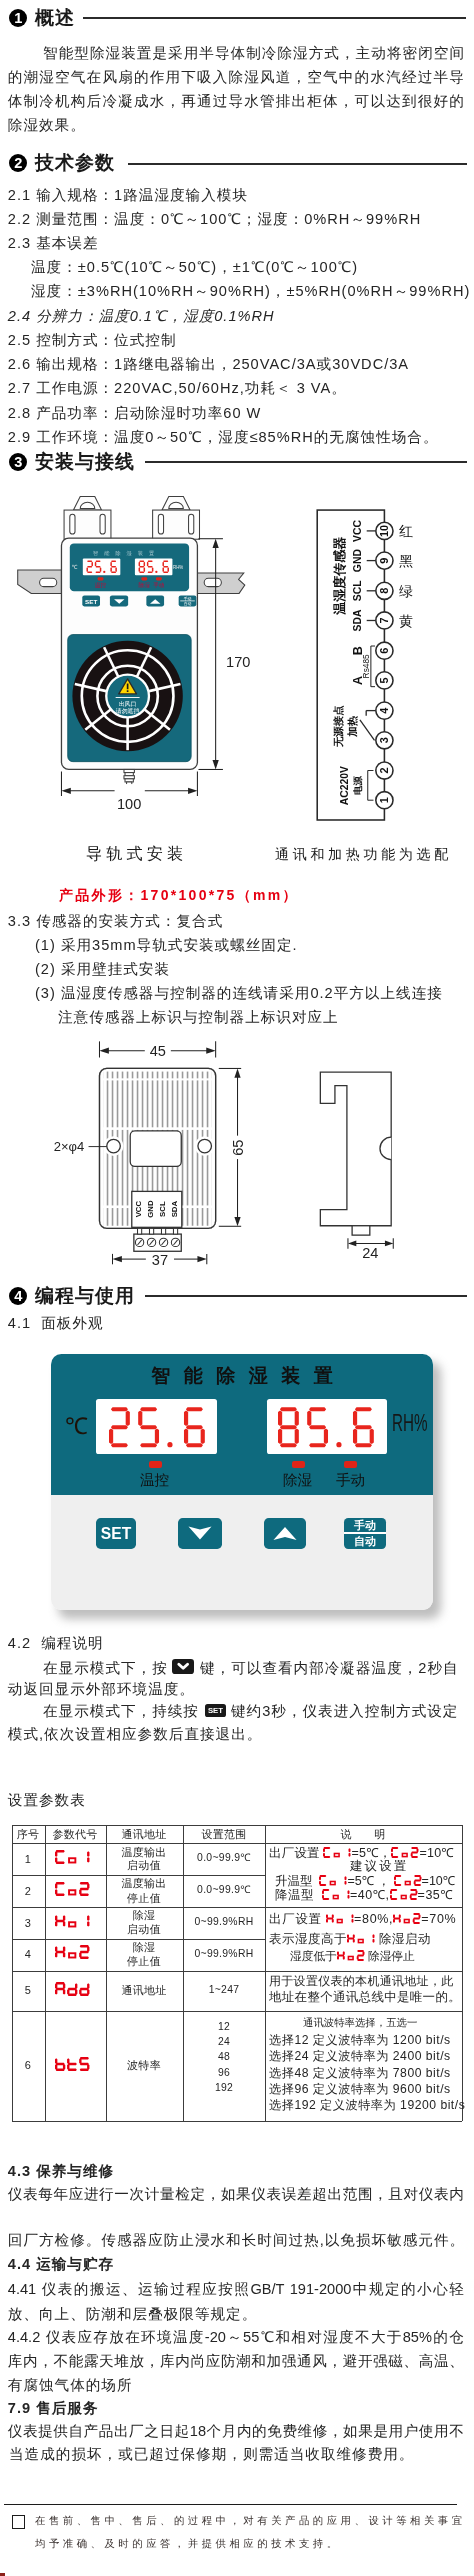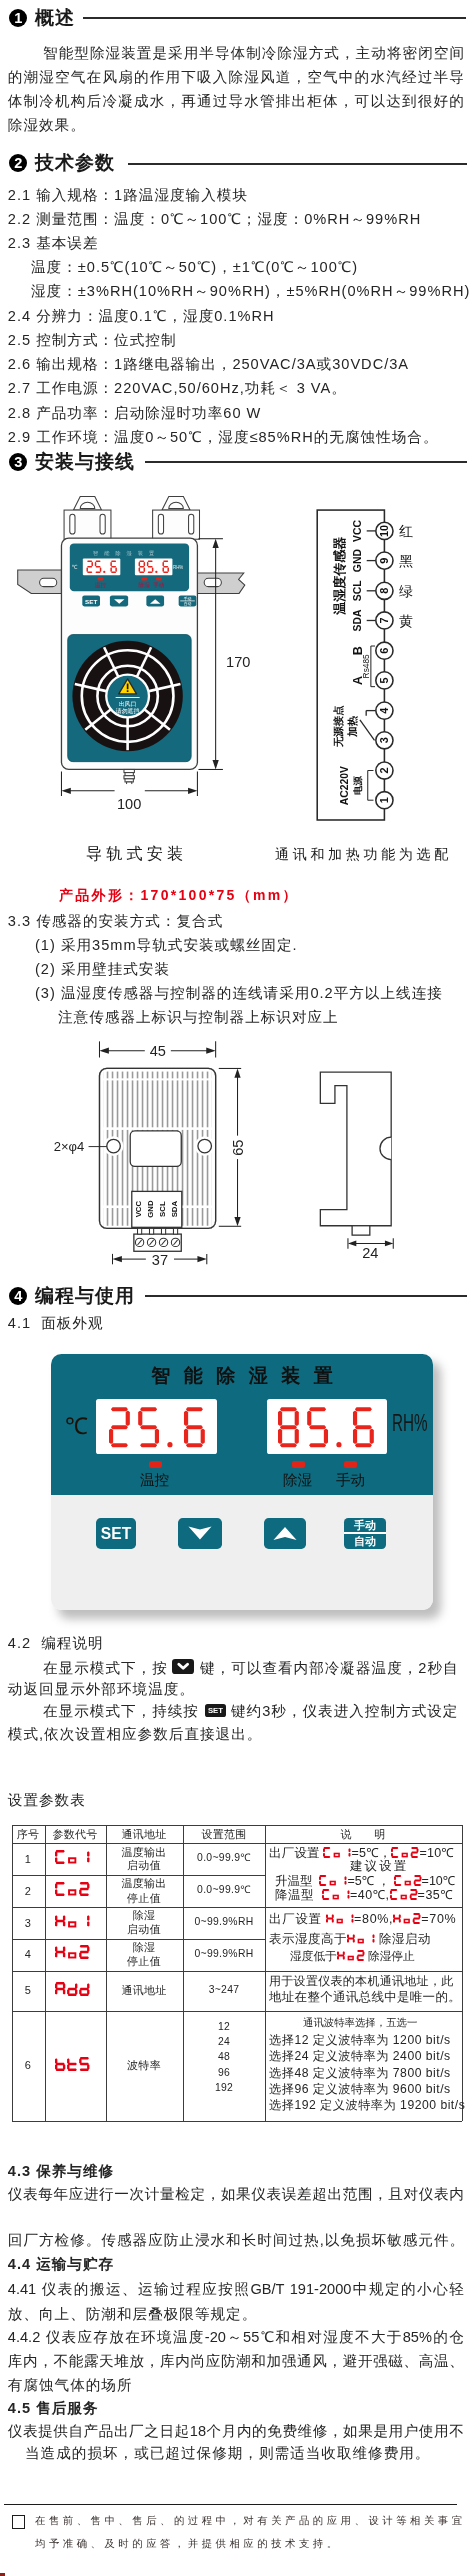--- a/index.html
+++ b/index.html
@@ -46,21 +46,21 @@
 <div class="t" style="left:7.8px;top:188px;">2.1 输入规格：1路温湿度输入模块</div>
 
 <div class="t" style="left:7.8px;top:212px;">2.2 测量范围：温度：0℃～100℃；湿度：0%RH～99%RH</div>
 
 <div class="t" style="left:7.8px;top:236px;">2.3 基本误差</div>
 
 <div class="t" style="left:31px;top:260px;">温度：±0.5℃(10℃～50℃)，±1℃(0℃～100℃)</div>
 
 <div class="t" style="left:31px;top:284px;">湿度：±3%RH(10%RH～90%RH)，±5%RH(0%RH～99%RH)</div>
 
-<div class="t" style="left:7.8px;top:309px;">2.4 分辨力：温度0.1℃，湿度0.1%RH</div>
+<div class="t" style="left:7.8px;top:309px;font-style:italic;">2.4 分辨力：温度0.1℃，湿度0.1%RH</div>
 
 <div class="t" style="left:7.8px;top:333px;">2.5 控制方式：位式控制</div>
 
 <div class="t" style="left:7.8px;top:357px;">2.6 输出规格：1路继电器输出，250VAC/3A或30VDC/3A</div>
 
 <div class="t" style="left:7.8px;top:381px;">2.7 工作电源：220VAC,50/60Hz,功耗＜ 3 VA。</div>
 
 <div class="t" style="left:7.8px;top:406px;">2.8 产品功率：启动除湿时功率60 W</div>
 
 <div class="t" style="left:7.8px;top:430px;">2.9 工作环境：温度0～50℃，湿度≤85%RH的无腐蚀性场合。</div>
@@ -107,25 +107,25 @@
 <div class="t j" style="left:7.8px;top:2282px;">4.41 仪表的搬运、运输过程应按照GB/T 191-2000中规定的小心轻</div>
 
 <div class="t" style="left:7.8px;top:2307px;">放、向上、防潮和层叠极限等规定。</div>
 
 <div class="t j" style="left:7.8px;top:2330px;">4.4.2 仪表应存放在环境温度-20～55℃和相对湿度不大于85%的仓</div>
 
 <div class="t j" style="left:7.8px;top:2354px;">库内，不能露天堆放，库内尚应防潮和加强通风，避开强磁、高温、</div>
 
 <div class="t" style="left:7.8px;top:2378px;">有腐蚀气体的场所</div>
 
-<div class="t b" style="left:7.8px;top:2401px;">4.5 售后服务</div>
+<div class="t b" style="left:7.8px;top:2401px;">7.9 售后服务</div>
 
 <div class="t j" style="left:7.8px;top:2424px;">仪表提供自产品出厂之日起18个月内的免费维修，如果是用户使用不</div>
 
-<div class="t" style="left:25px;top:2447px;font-family:Liberation Mono, monospace;">当造成的损坏，或已超过保修期，则需适当收取维修费用。</div>
+<div class="t" style="left:9px;top:2447px;">当造成的损坏，或已超过保修期，则需适当收取维修费用。</div>
 
 <div style="position:absolute;left:172px;top:1659px;width:22.4px;height:15px;background:#191919;border-radius:3.1px"></div>
 <svg style="left:172px;top:1659px" width="22.4" height="15" viewBox="0 0 43 29">
       <path d="M13,10 L21.5,18 L30,10" fill="none" stroke="#fff" stroke-width="5.5" stroke-linecap="round" stroke-linejoin="round"></path>
     </svg>
 <div style="position:absolute;left:205px;top:1704px;width:21px;height:13px;background:#191919;border-radius:2.6px;color:#fff;font-size:7.8px;font-weight:bold;text-align:center;line-height:13px;letter-spacing:0">SET</div>
 
 <svg width="474" height="2576" viewBox="0 0 910 4945">
 <polygon points="34,1094 118,1094 118,1139 60,1139 34,1122" fill="#cfcfcf" stroke="#3f3f3f" stroke-width="2"></polygon>
 <rect x="76" y="1110" width="33" height="16" rx="8" fill="#fff" stroke="#3f3f3f" stroke-width="2"></rect>
@@ -530,21 +530,21 @@
 <div class="t " style="left:40px;top:1910px;width:208px;text-align:center;font-size:11px;line-height:11px;letter-spacing:0.3px;color:#252525">除湿</div>
 <div class="t " style="left:40px;top:1924px;width:208px;text-align:center;font-size:11px;line-height:11px;letter-spacing:0.3px;color:#252525">启动值</div>
 <div class="t " style="left:40px;top:1942px;width:208px;text-align:center;font-size:11px;line-height:11px;letter-spacing:0.3px;color:#252525">除湿</div>
 <div class="t " style="left:40px;top:1956px;width:208px;text-align:center;font-size:11px;line-height:11px;letter-spacing:0.3px;color:#252525">停止值</div>
 <div class="t " style="left:40px;top:1985px;width:208px;text-align:center;font-size:11px;line-height:11px;letter-spacing:0.3px;color:#252525">通讯地址</div>
 <div class="t " style="left:40px;top:2060px;width:208px;text-align:center;font-size:11px;line-height:11px;letter-spacing:0.3px;color:#252525">波特率</div>
 <div class="t " style="left:120px;top:1853px;width:208px;text-align:center;font-size:10.4px;line-height:10.4px;letter-spacing:0.3px;color:#252525">0.0~99.9℃</div>
 <div class="t " style="left:120px;top:1885px;width:208px;text-align:center;font-size:10.4px;line-height:10.4px;letter-spacing:0.3px;color:#252525">0.0~99.9℃</div>
 <div class="t " style="left:120px;top:1917px;width:208px;text-align:center;font-size:10.4px;line-height:10.4px;letter-spacing:0.3px;color:#252525">0~99.9%RH</div>
 <div class="t " style="left:120px;top:1949px;width:208px;text-align:center;font-size:10.4px;line-height:10.4px;letter-spacing:0.3px;color:#252525">0~99.9%RH</div>
-<div class="t " style="left:120px;top:1985px;width:208px;text-align:center;font-size:10.4px;line-height:10.4px;letter-spacing:0.3px;color:#252525">3~247</div>
+<div class="t " style="left:120px;top:1985px;width:208px;text-align:center;font-size:10.4px;line-height:10.4px;letter-spacing:0.3px;color:#252525">1~247</div>
 <div class="t " style="left:120px;top:2022px;width:208px;text-align:center;font-size:10.4px;line-height:10.4px;letter-spacing:0.3px;color:#252525">12</div>
 <div class="t " style="left:120px;top:2037px;width:208px;text-align:center;font-size:10.4px;line-height:10.4px;letter-spacing:0.3px;color:#252525">24</div>
 <div class="t " style="left:120px;top:2052px;width:208px;text-align:center;font-size:10.4px;line-height:10.4px;letter-spacing:0.3px;color:#252525">48</div>
 <div class="t " style="left:120px;top:2068px;width:208px;text-align:center;font-size:10.4px;line-height:10.4px;letter-spacing:0.3px;color:#252525">96</div>
 <div class="t " style="left:120px;top:2083px;width:208px;text-align:center;font-size:10.4px;line-height:10.4px;letter-spacing:0.3px;color:#252525">192</div>
 
 <div class="t" style="left:269px;top:1846px;font-size:12.5px;line-height:12.5px;letter-spacing:0.2px">出厂设置 <svg style="position:relative;top:1px" width="28" height="11" viewBox="0 0 54 21">
         <polygon points="0.9,1.9 2.4,0.0 12.6,0.0 14.1,1.9 12.6,3.8 2.4,3.8" fill="#e60012"></polygon>
         <polygon points="0.9,19.1 2.4,17.2 12.6,17.2 14.1,19.1 12.6,21.0 2.4,21.0" fill="#e60012"></polygon>
         <polygon points="1.9,10.8 3.8,12.2 3.8,17.4 1.9,18.9 0.0,17.4 0.0,12.2" fill="#e60012"></polygon>

